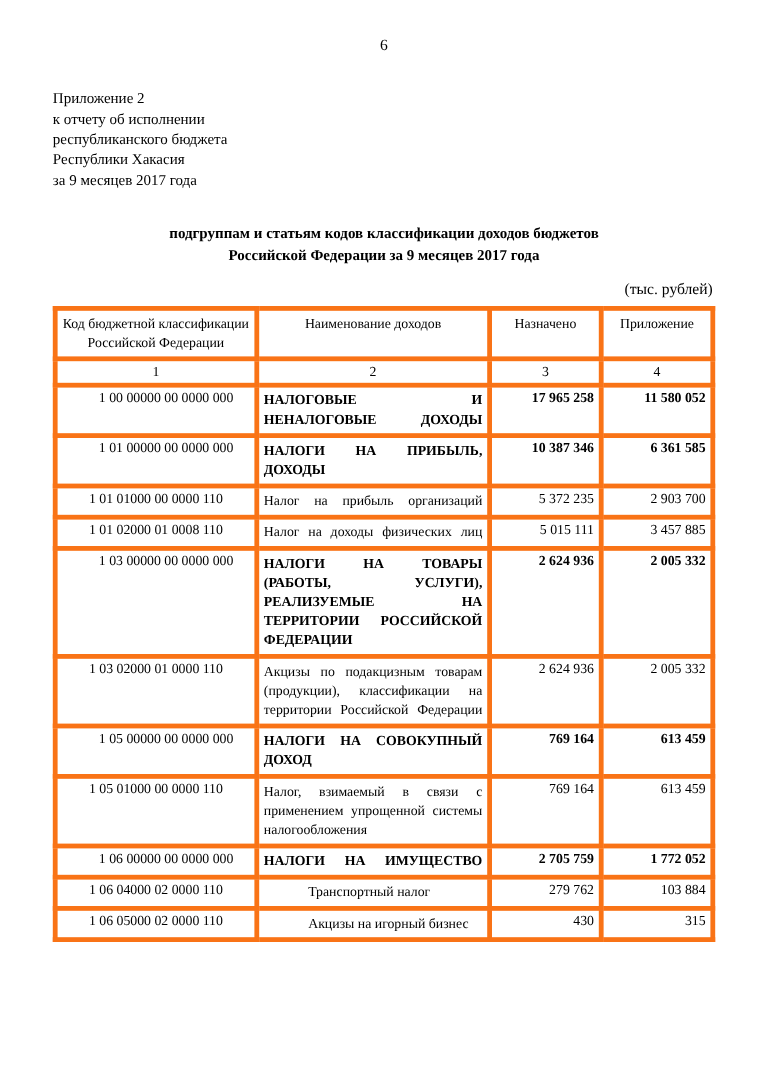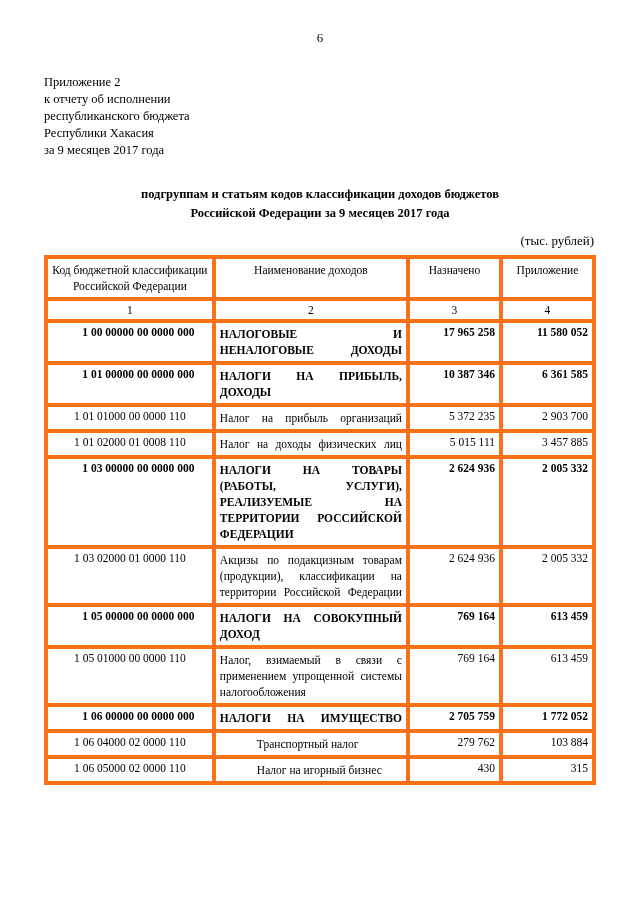--- a/index.html
+++ b/index.html
@@ -75,21 +75,21 @@
     padding: 5px 4px;
   }
   .numrow td {
     text-align: center;
     padding: 1px 4px 2px 4px;
   }
   td.code {
     text-align: center;
     white-space: nowrap;
   }
-  td.code.b { font-weight: bold; padding-left: 21px; }
+  td.code.b { font-weight: normal; padding-left: 21px; }
   td.name {
     text-align: justify;
     text-align-last: justify;
     line-height: 16px;
   }
   td.name.b { font-weight: bold; }
   td.name.plain {
     text-align: left;
     text-align-last: left;
     padding-left: 41px;
@@ -210,20 +210,20 @@
 
       <tr>
         <td class="code">1 06 04000 02 0000 110</td>
         <td class="name plain">Транспортный налог</td>
         <td class="num">279 762</td>
         <td class="num">103 884</td>
       </tr>
 
       <tr>
         <td class="code">1 06 05000 02 0000 110</td>
-        <td class="name plain">Налог на игорный бизнес</td>
+        <td class="name plain">Акцизы на игорный бизнес</td>
         <td class="num">430</td>
         <td class="num">315</td>
       </tr>
     </tbody>
   </table>
 
 </div>
 
 </body></html>

